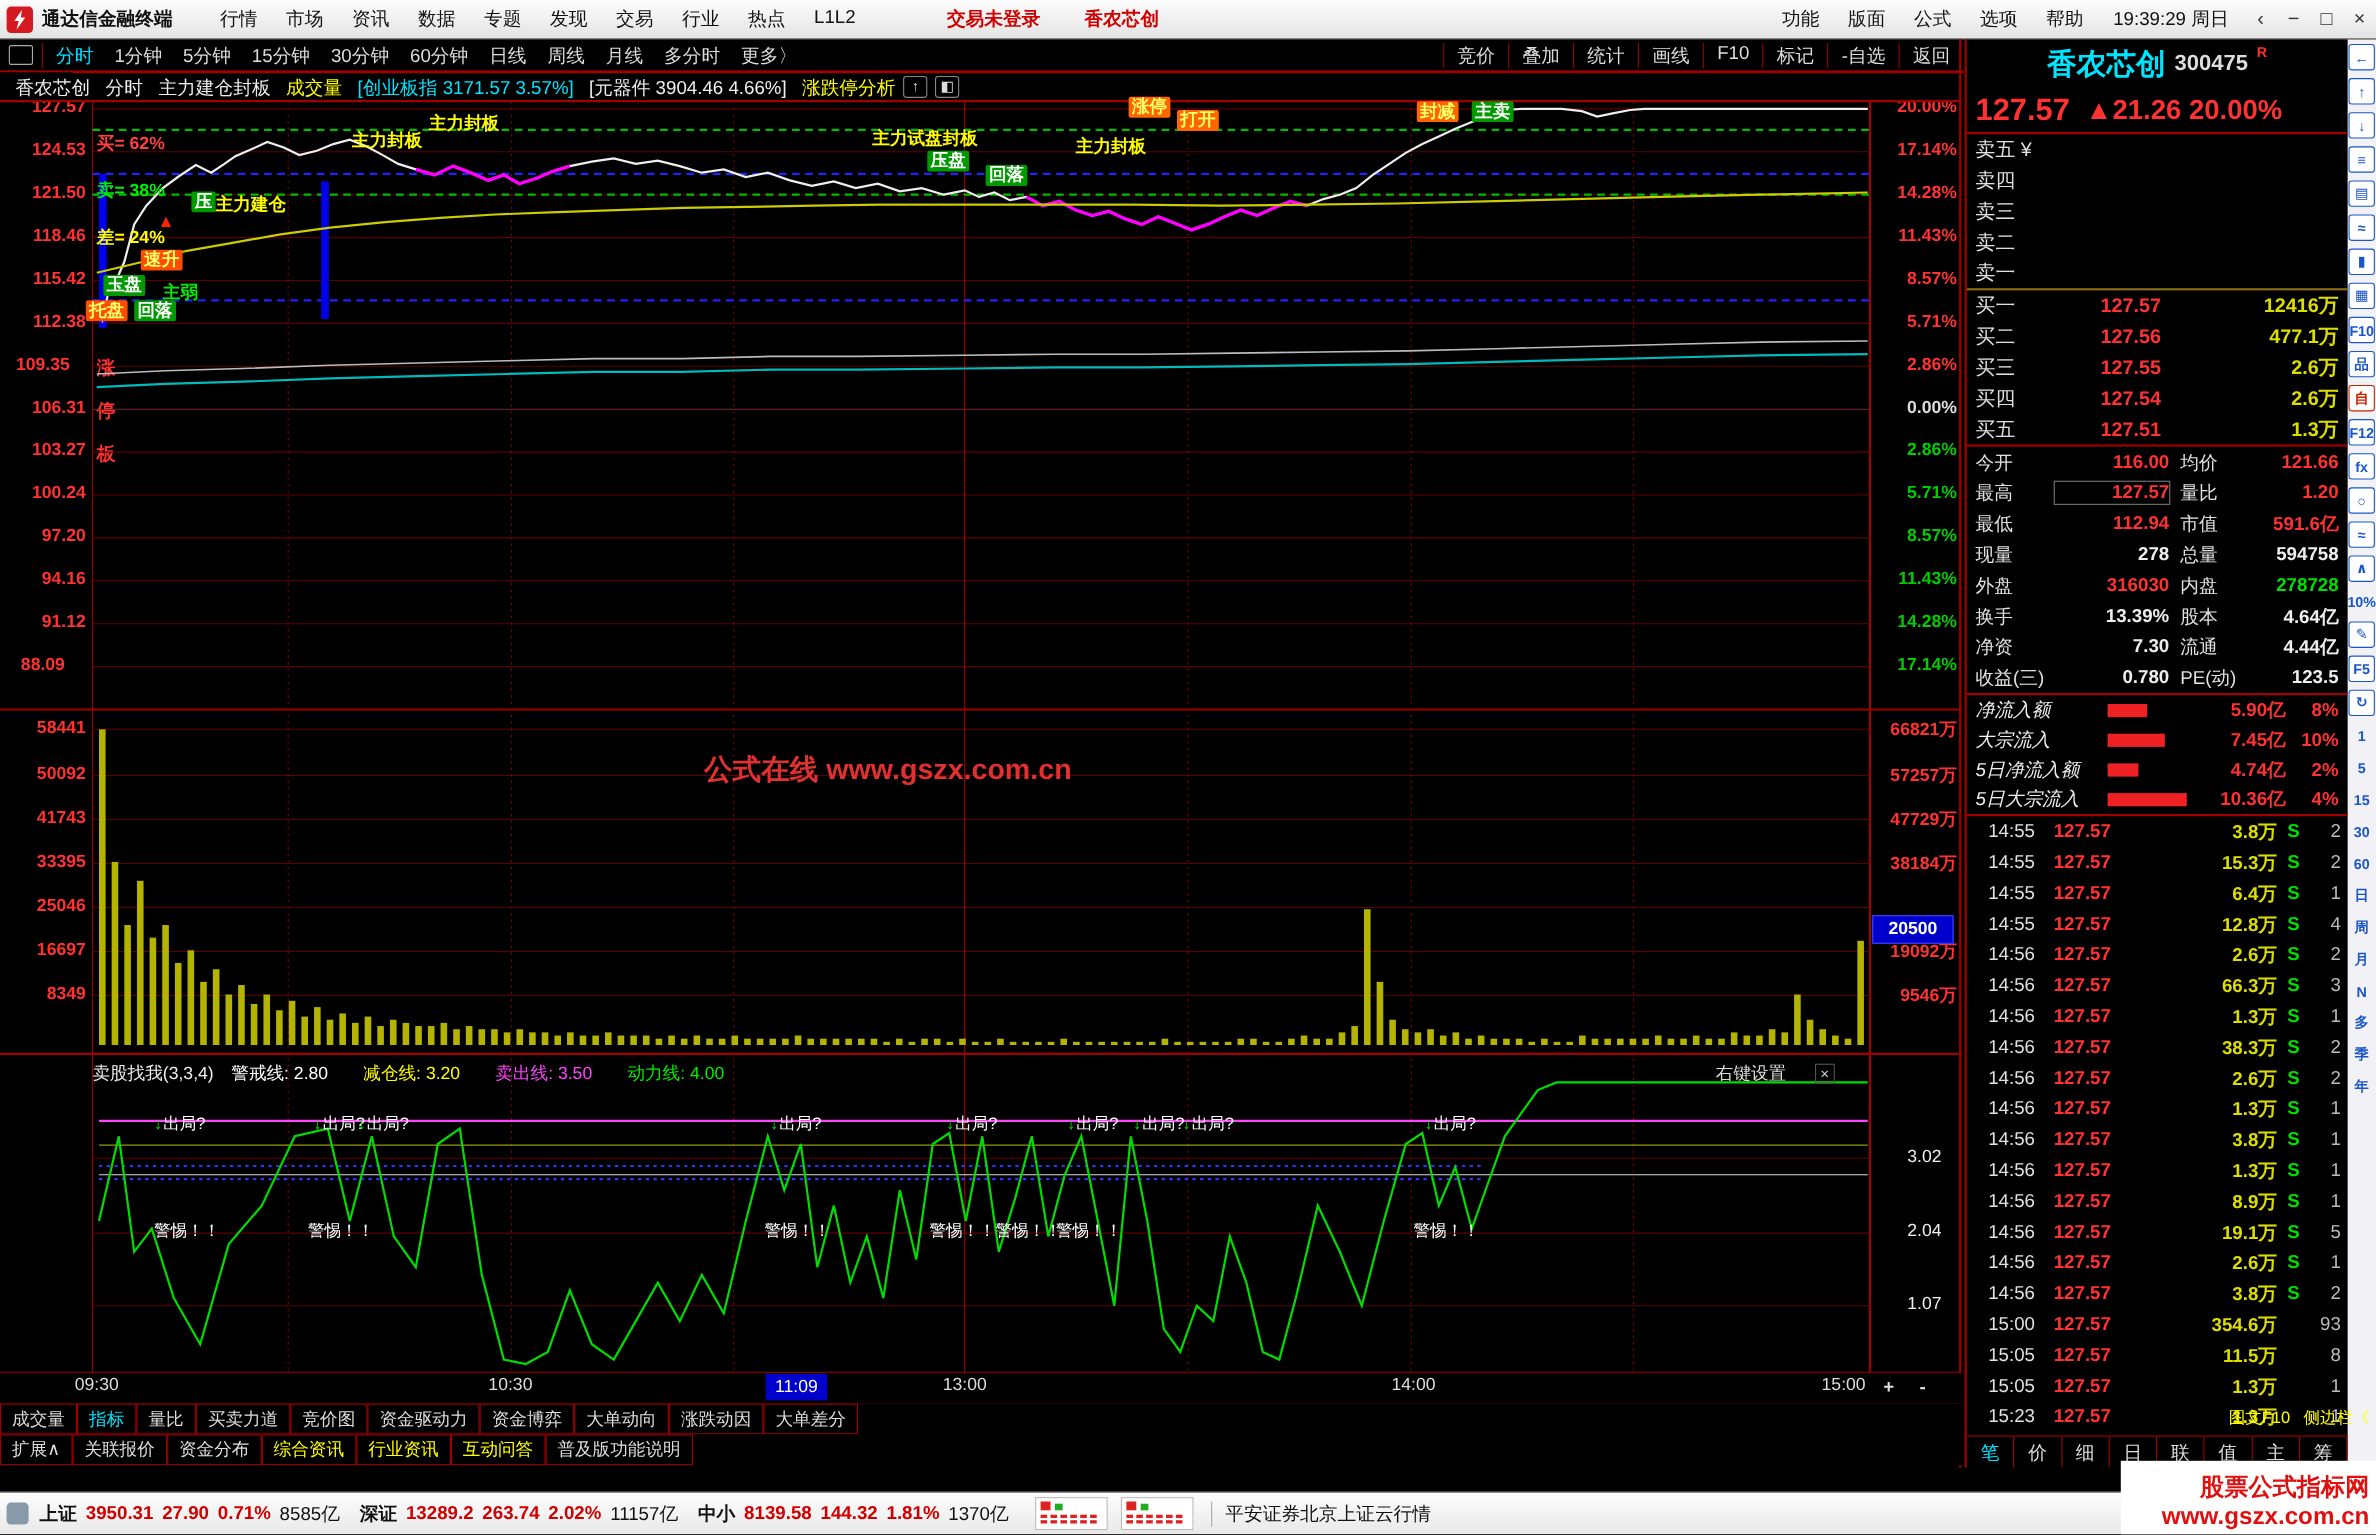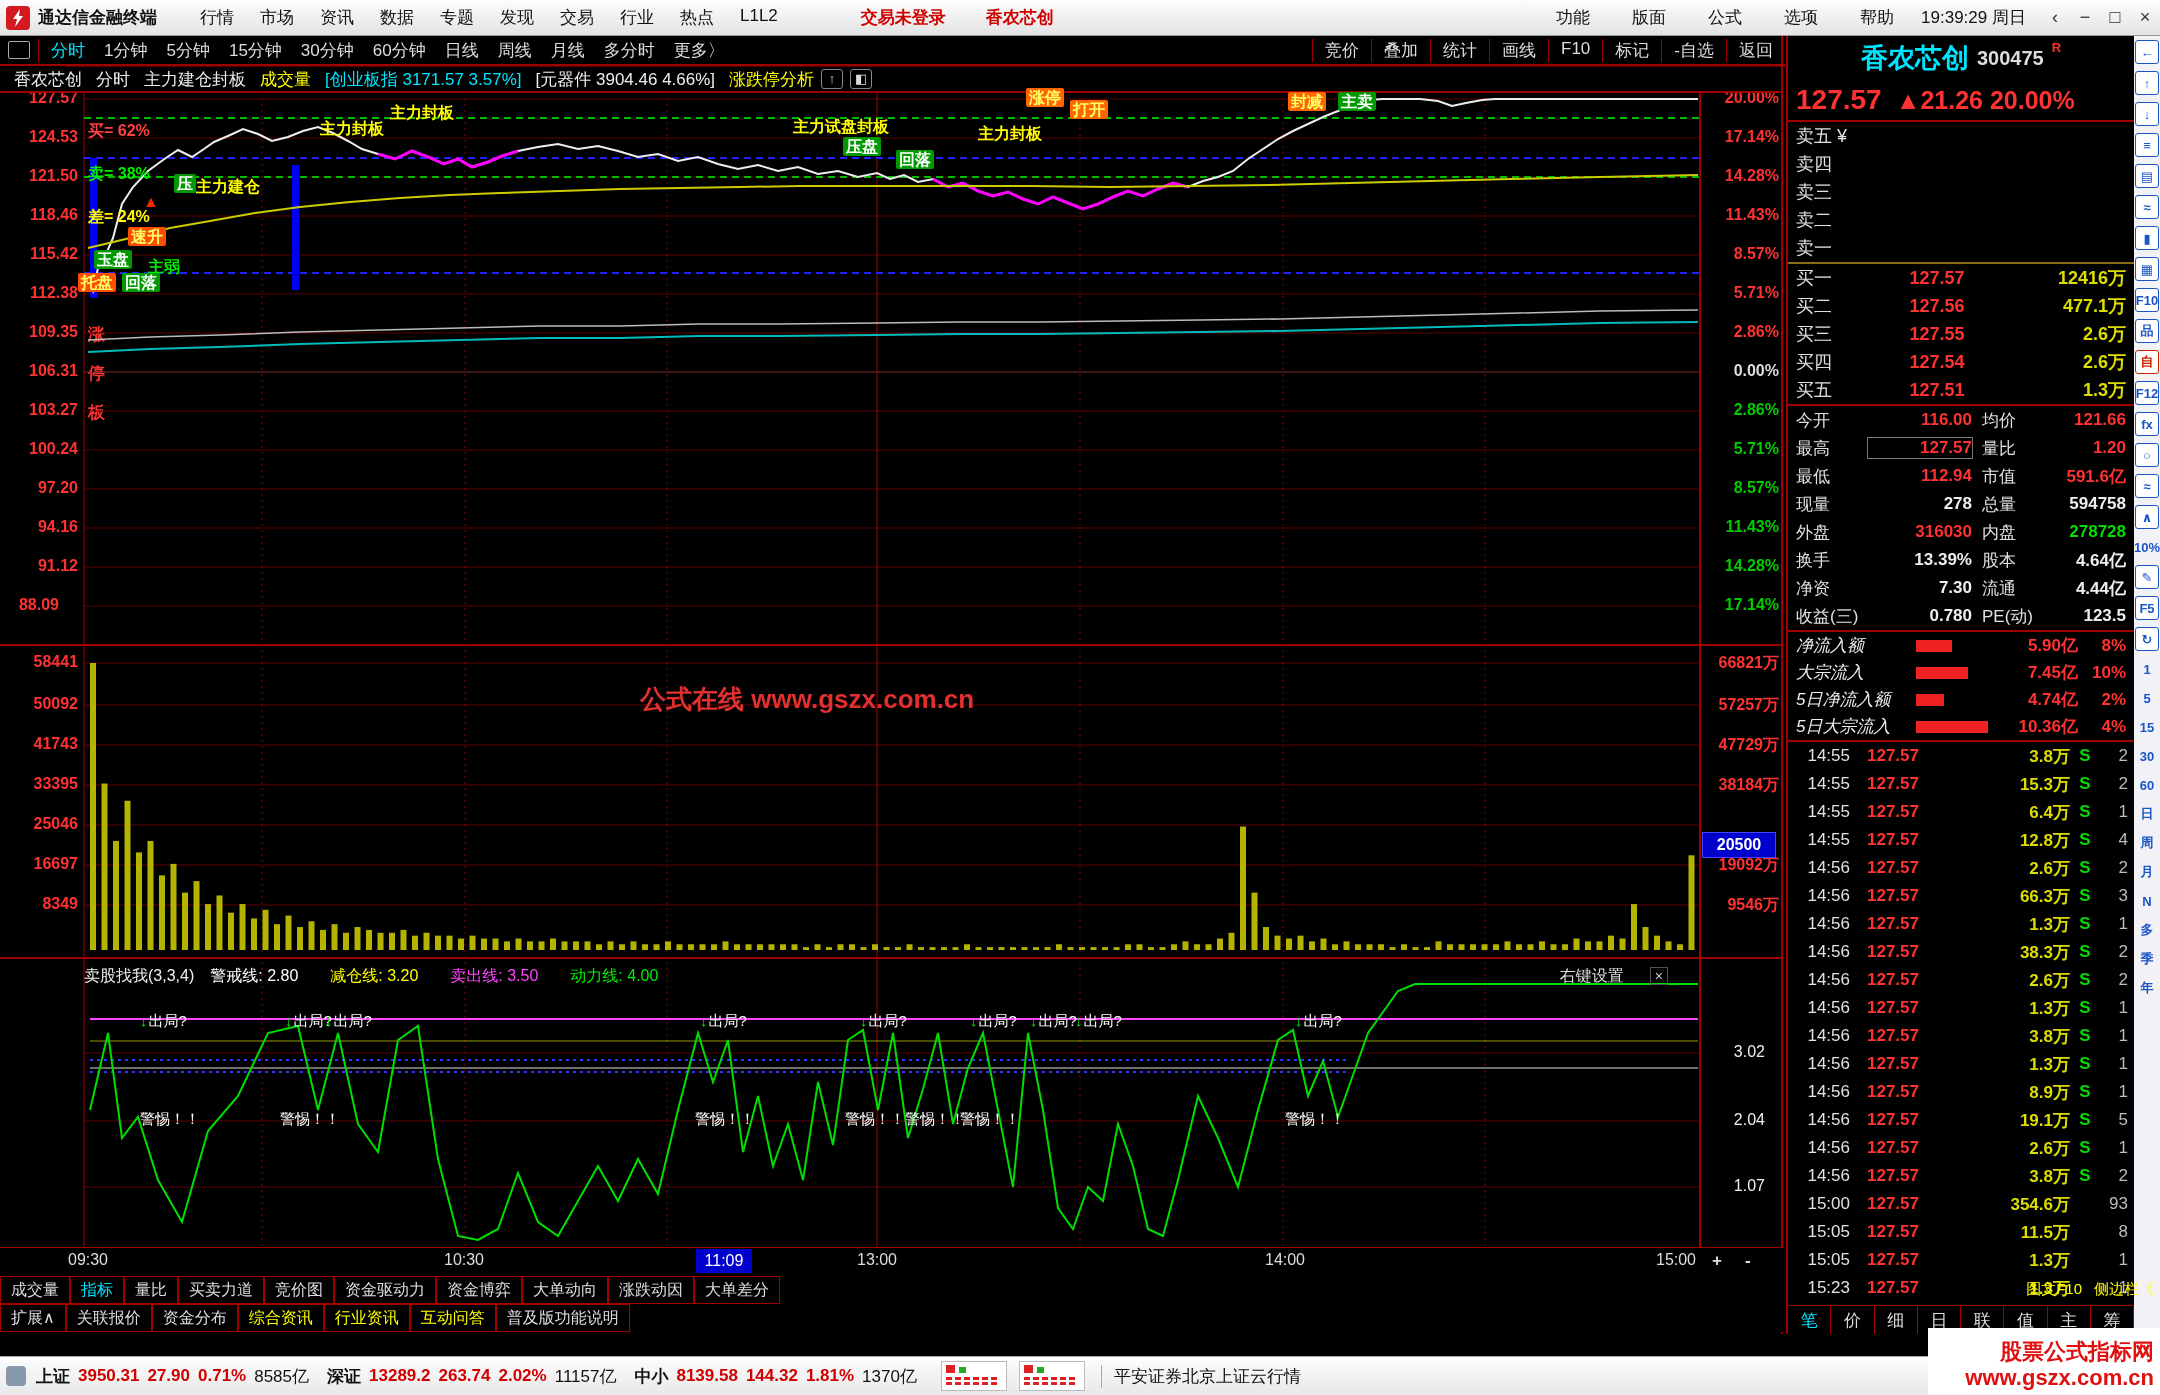--- a/index.html
+++ b/index.html
@@ -6,21 +6,21 @@
   body{font-family:"Liberation Sans","DejaVu Sans",sans-serif;}
   .app{position:relative;width:2160px;height:1395px;background:#000;overflow:hidden;}
   
   #menubar{position:absolute;left:0;top:0;width:2160px;height:36px;background:linear-gradient(#fdfdfd,#e3e3e3);display:flex;align-items:center;font-size:17px;color:#111;border-bottom:1px solid #999;box-sizing:border-box;}
   #logo{width:24px;height:24px;background:#d51920;border-radius:4px;margin:0 8px 0 6px;display:flex;align-items:center;justify-content:center;}
   #app-title{font-weight:bold;margin-right:30px;}
   .menu-item{margin:0 13px;cursor:pointer;}
   .red-txt{color:#d00000;font-weight:bold;}
   #login-status{margin-left:70px;}
   #menubar-stock{margin-left:40px;}
-  #right-menus{margin-left:auto;display:flex;gap:16px;}
+  #right-menus{margin-left:auto;display:flex;}
   #clock-box{margin:0 14px;color:#111;}
   .winbtn{width:30px;text-align:center;font-size:18px;color:#333;cursor:pointer;}
   
   #toolbar{position:absolute;left:0;top:36px;width:1785px;height:30px;background:#000;border-bottom:2px solid #a00000;display:flex;align-items:center;box-sizing:border-box;font-size:17px;color:#ddd;}
   #tb-icon{width:20px;height:16px;border:1px solid #aaa;border-radius:2px;margin:0 8px 0 8px;}
   #periods{display:flex;border-left:1px solid #a00000;padding-left:12px;}
   .period{margin-right:19px;cursor:pointer;white-space:nowrap;}
   .period.active{color:#00e5ff;}
   #tb-right{margin-left:auto;display:flex;}
   .tb-btn{padding:0 12px;border-left:1px solid #900;cursor:pointer;white-space:nowrap;}
@@ -409,21 +409,21 @@
     </span>
   </div>
 
   <div id="labels">
       <span class="plabel" style="left: 0px; top: 89px;">127.57</span>
       <span class="plabel" style="left: 0px; top: 128px;">124.53</span>
       <span class="plabel" style="left: 0px; top: 167px;">121.50</span>
       <span class="plabel" style="left: 0px; top: 206px;">118.46</span>
       <span class="plabel" style="left: 0px; top: 245px;">115.42</span>
       <span class="plabel" style="left: 0px; top: 284px;">112.38</span>
-      <span class="plabel" style="left: 0px; top: 323px;">109.35</span>
+      <span class="plabel" style="left: 0px; top: 323px; text-align: center;">109.35</span>
       <span class="plabel" style="left: 0px; top: 362px;">106.31</span>
       <span class="plabel" style="left: 0px; top: 401px;">103.27</span>
       <span class="plabel" style="left: 0px; top: 440px;">100.24</span>
       <span class="plabel" style="left: 0px; top: 479px;">97.20</span>
       <span class="plabel" style="left: 0px; top: 518px;">94.16</span>
       <span class="plabel" style="left: 0px; top: 557px;">91.12</span>
       <span class="plabel" style="left: 0px; top: 596px; text-align: center;">88.09</span>
       <span class="pctlabel pct-up" style="top: 89px;">20.00%</span>
       <span class="pctlabel pct-up" style="top: 128px;">17.14%</span>
       <span class="pctlabel pct-up" style="top: 167px;">14.28%</span>

